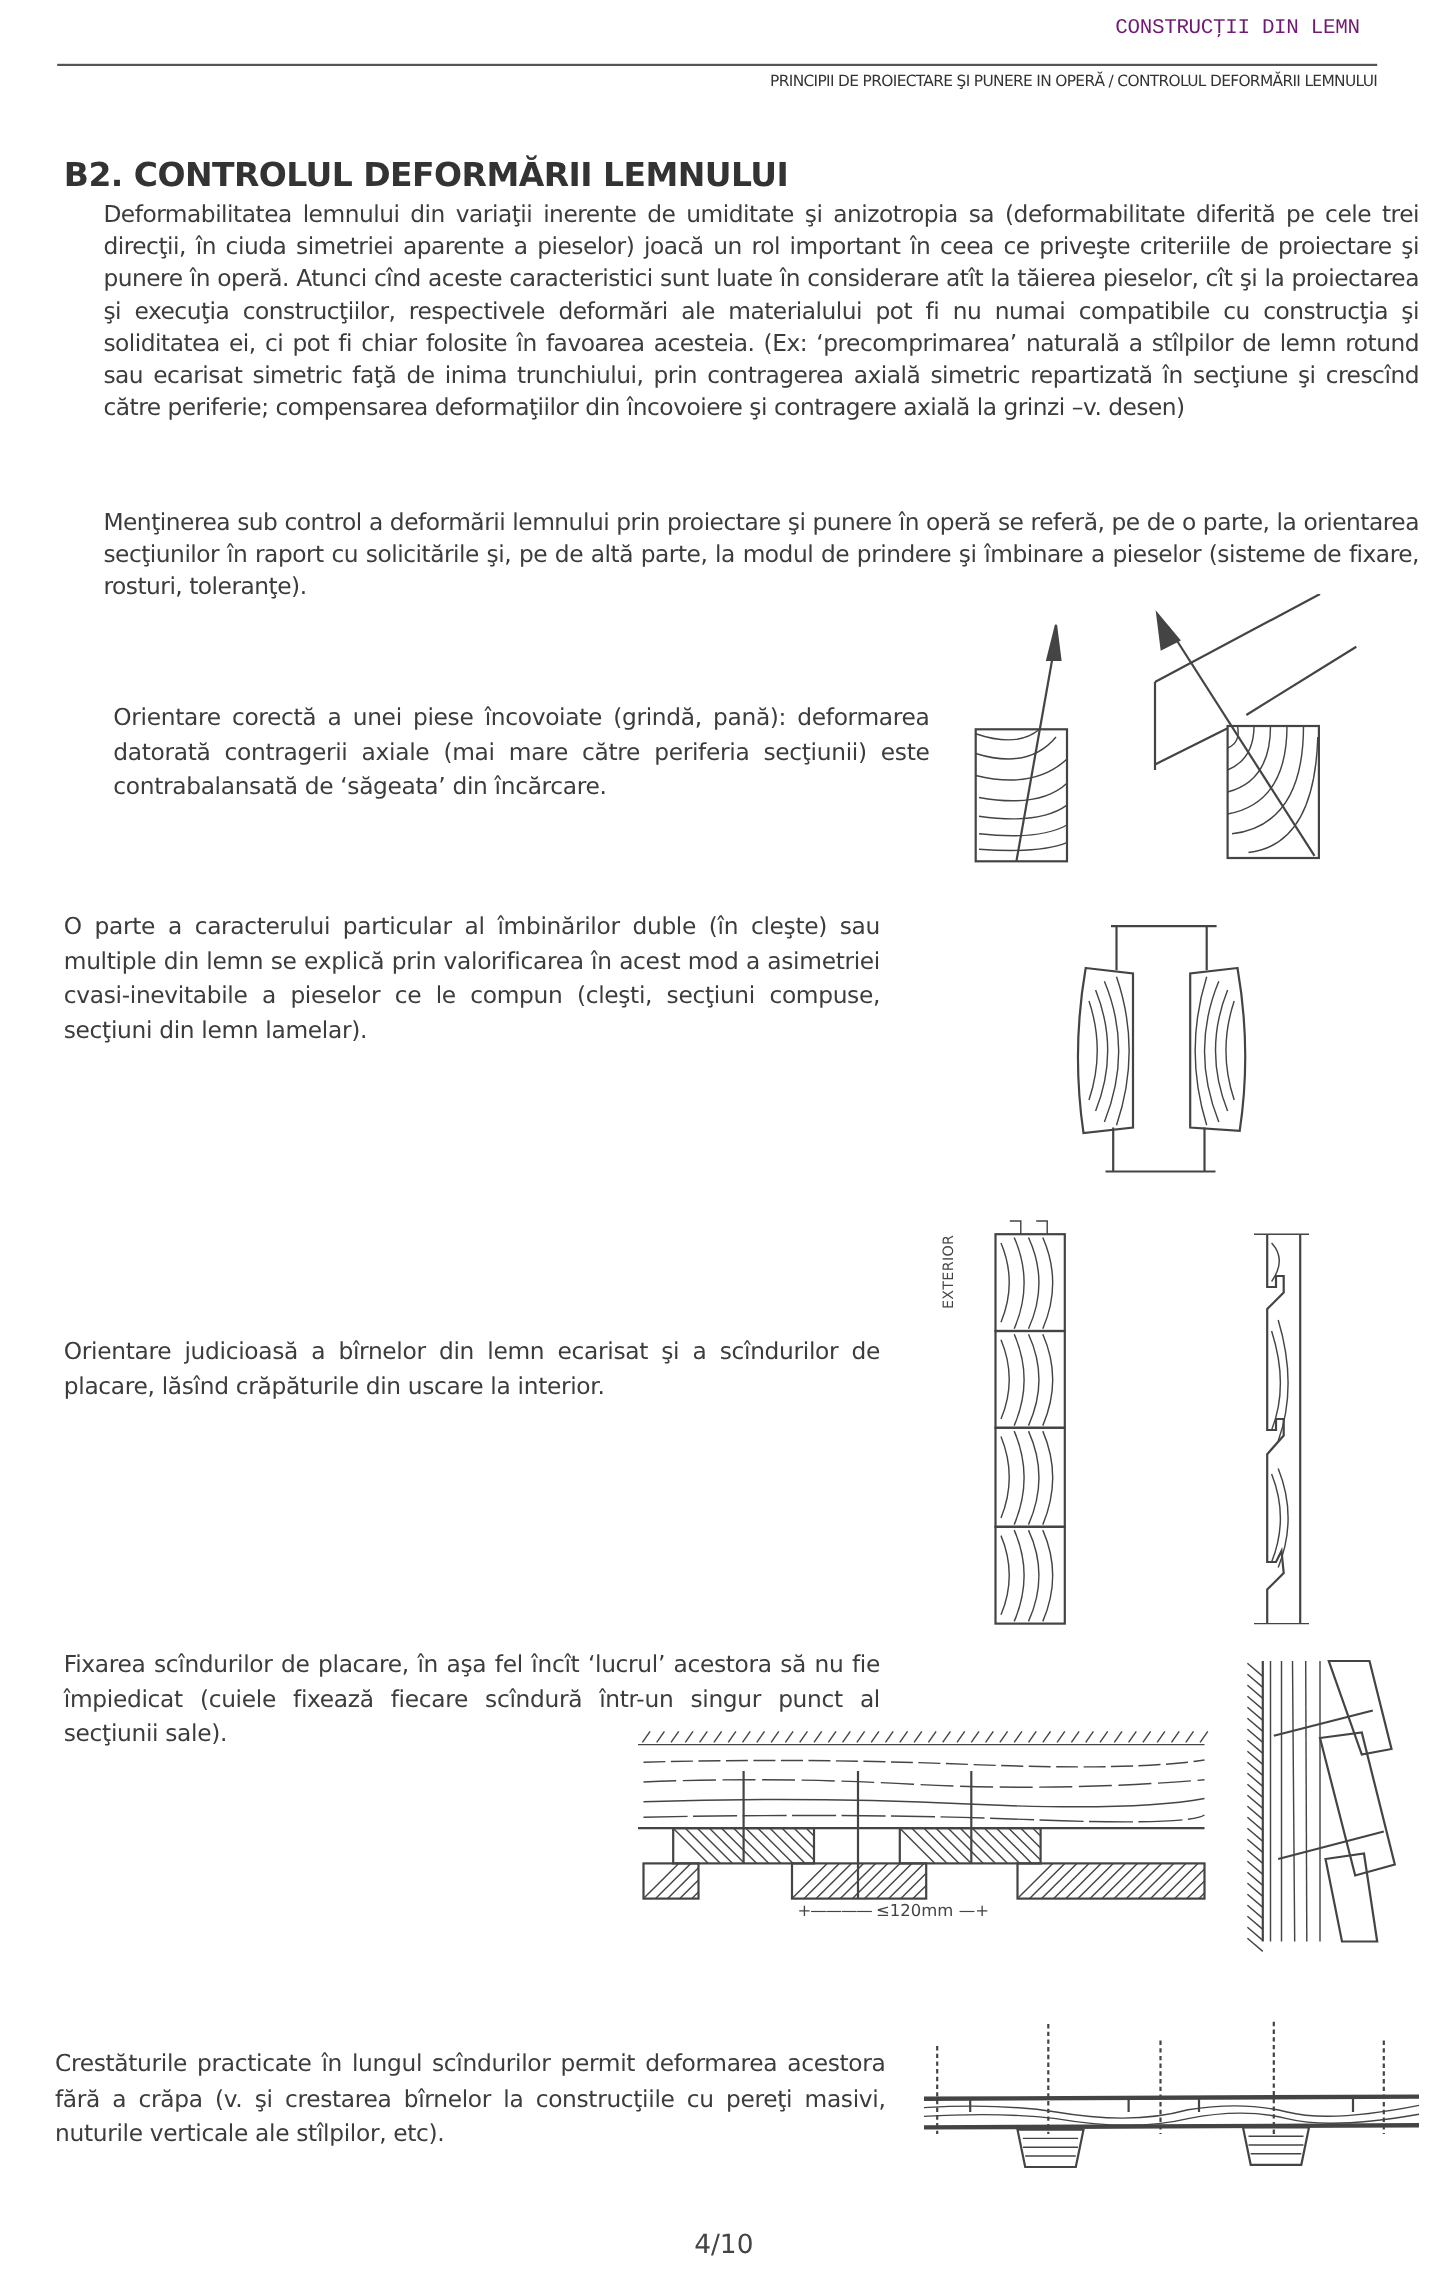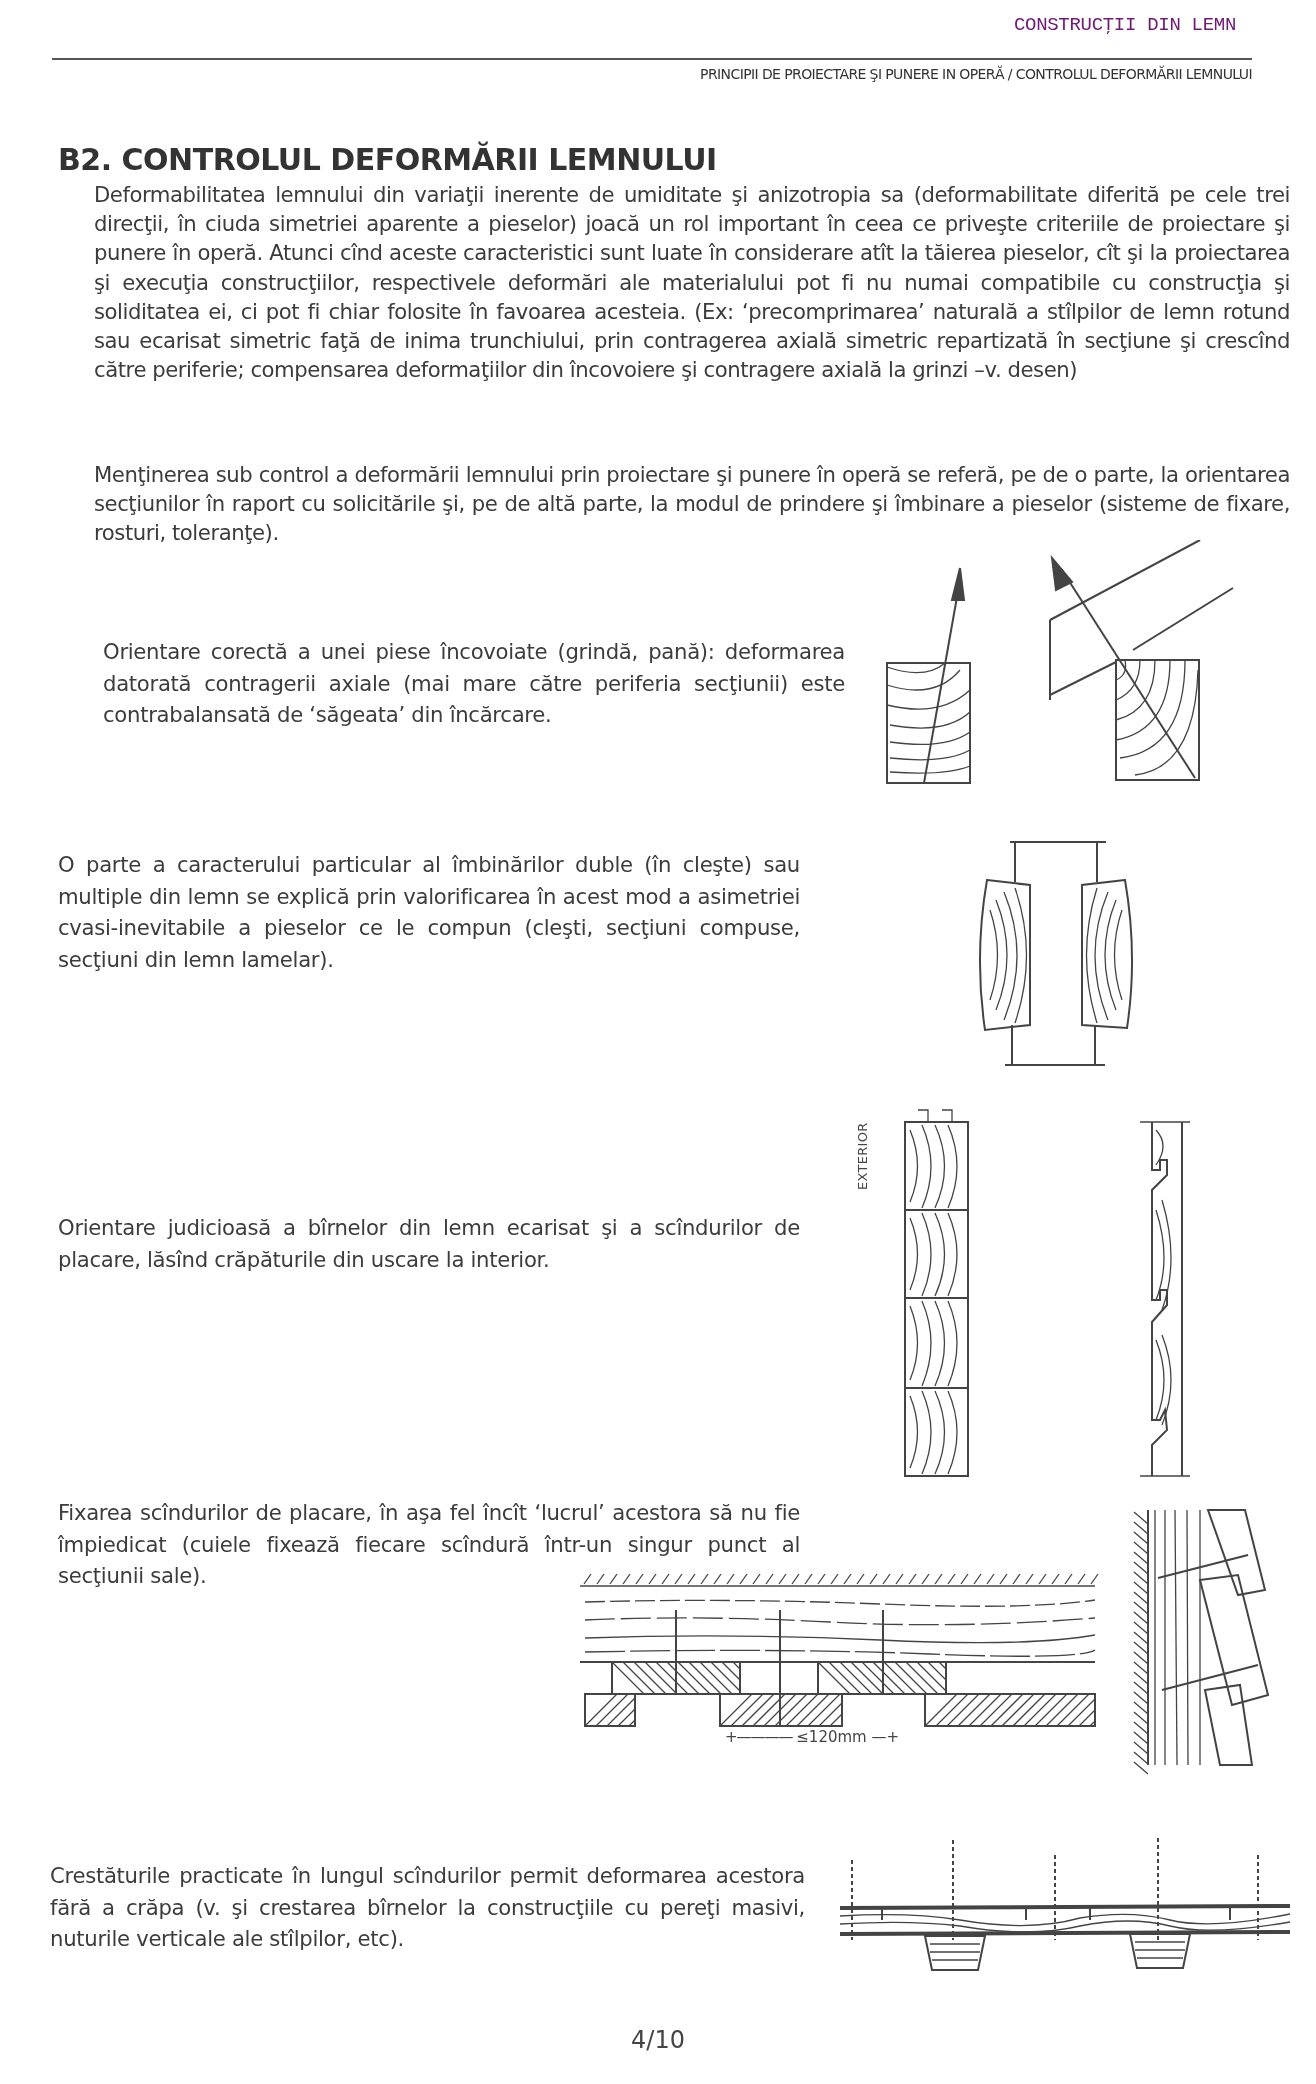--- a/index.html
+++ b/index.html
@@ -65,21 +65,21 @@
   </g>
   <line x1="200" y1="80" x2="350" y2="0"></line>
   <line x1="200" y1="155" x2="266" y2="122"></line>
   <line x1="283" y1="110" x2="383" y2="48"></line>
   <line x1="200" y1="80" x2="200" y2="160"></line>
   <line x1="345" y1="238" x2="212" y2="30"></line>
   <polygon points="202,18 206,50 222,42" style="fill:#444"></polygon>
 </svg>
 
 <div class="abs cap cap-b">
-  <div style="margin-top:23px">O parte a caracterului particular al îmbinărilor duble (în cleşte) sau multiple din lemn se explică prin valorificarea în acest mod a asimetriei cvasi-inevitabile a pieselor ce le compun (cleşti, secţiuni compuse, secţiuni din lemn lamelar).</div>
+  <div style="margin-top:0">O parte a caracterului particular al îmbinărilor duble (în cleşte) sau multiple din lemn se explică prin valorificarea în acest mod a asimetriei cvasi-inevitabile a pieselor ce le compun (cleşti, secţiuni compuse, secţiuni din lemn lamelar).</div>
 </div>
 
 <svg style="left:960px;top:830px" width="260" height="270" viewBox="0 0 260 270">
   <line x1="50" y1="12" x2="146" y2="12"></line>
   <line x1="55" y1="12" x2="55" y2="52"></line>
   <line x1="137" y1="12" x2="137" y2="52"></line>
   <line x1="52" y1="195" x2="52" y2="235"></line>
   <line x1="135" y1="195" x2="135" y2="235"></line>
   <line x1="45" y1="235" x2="145" y2="235"></line>
   <path d="M27 50 L70 55 L70 195 L25 200 Q14 125 27 50 Z"></path>

